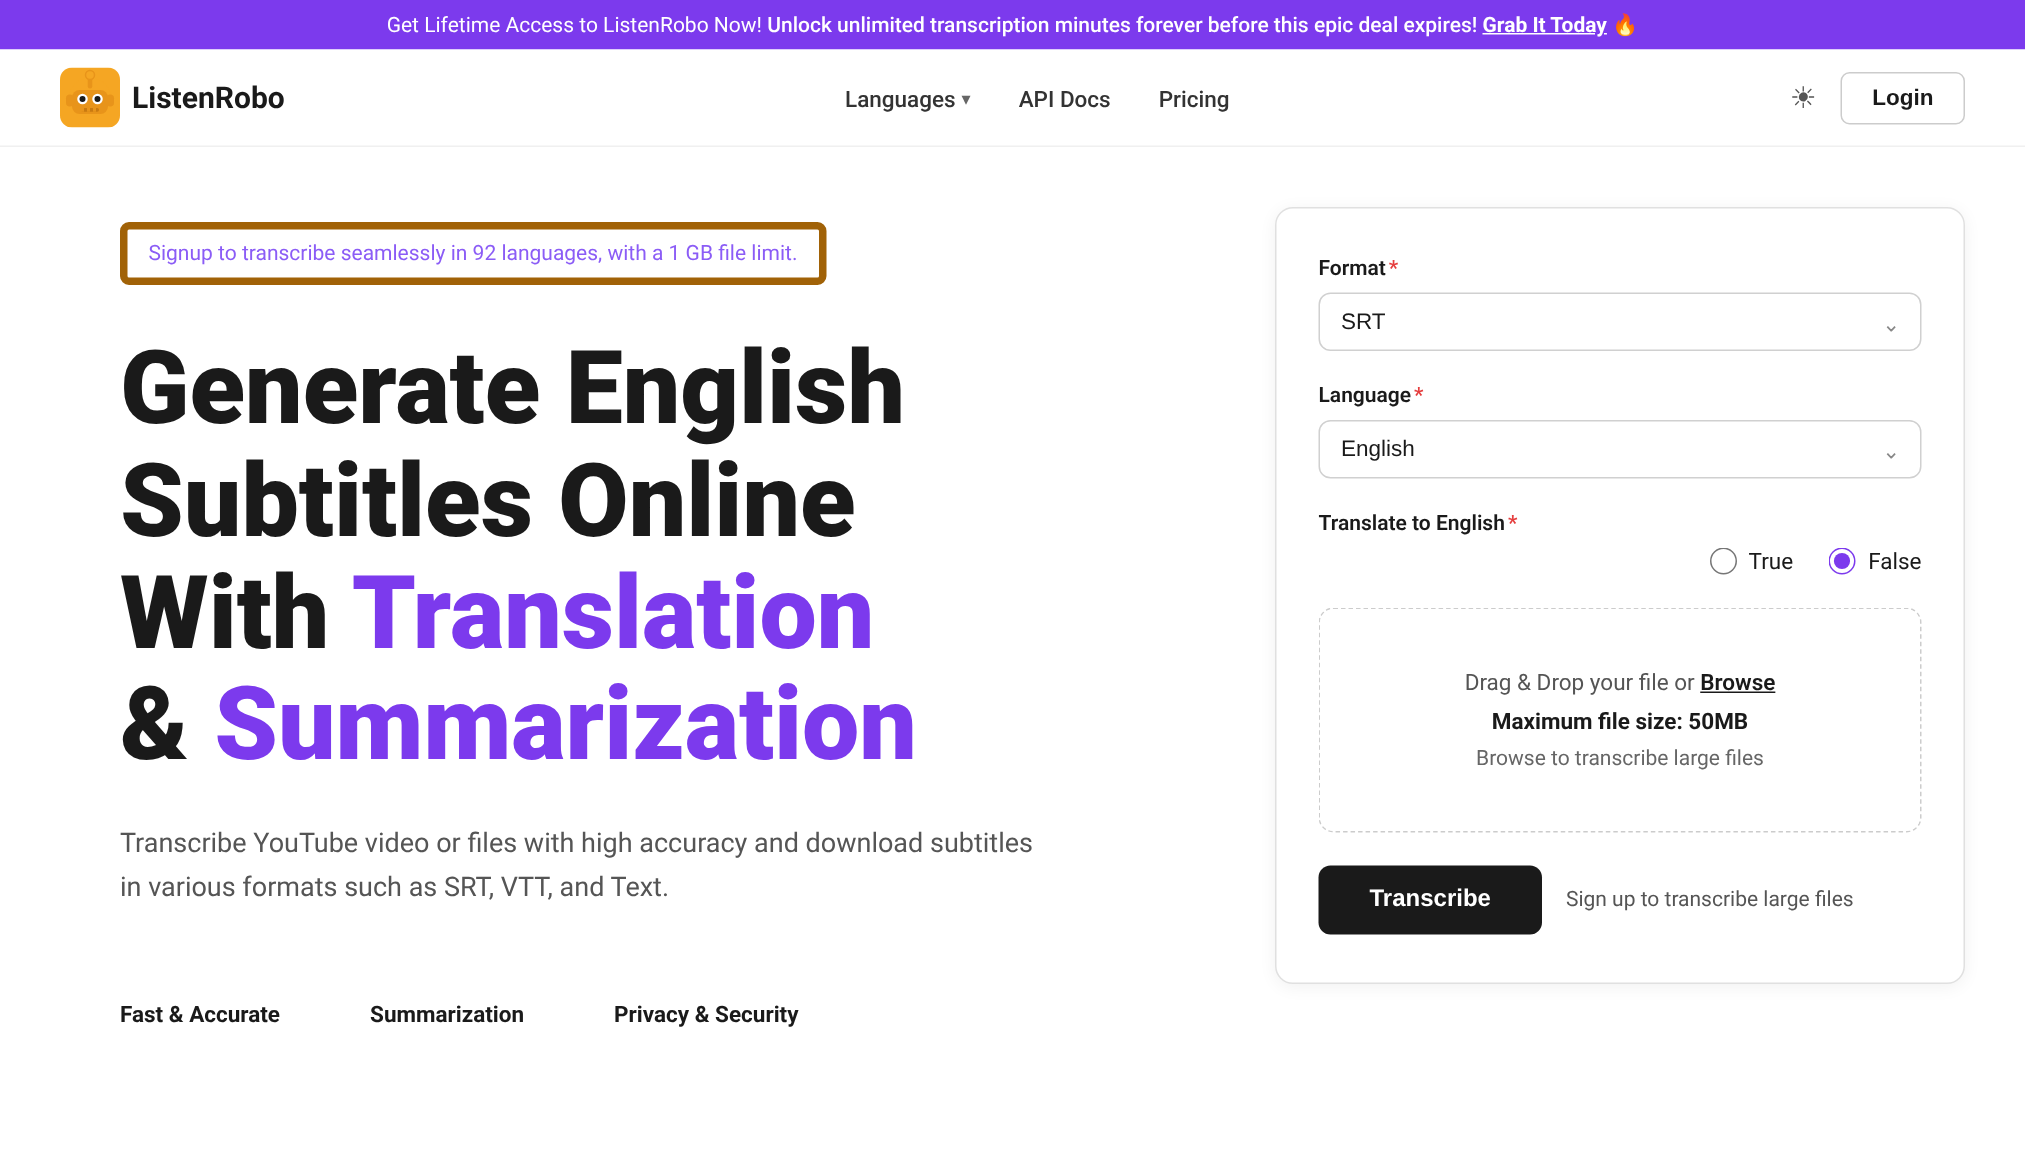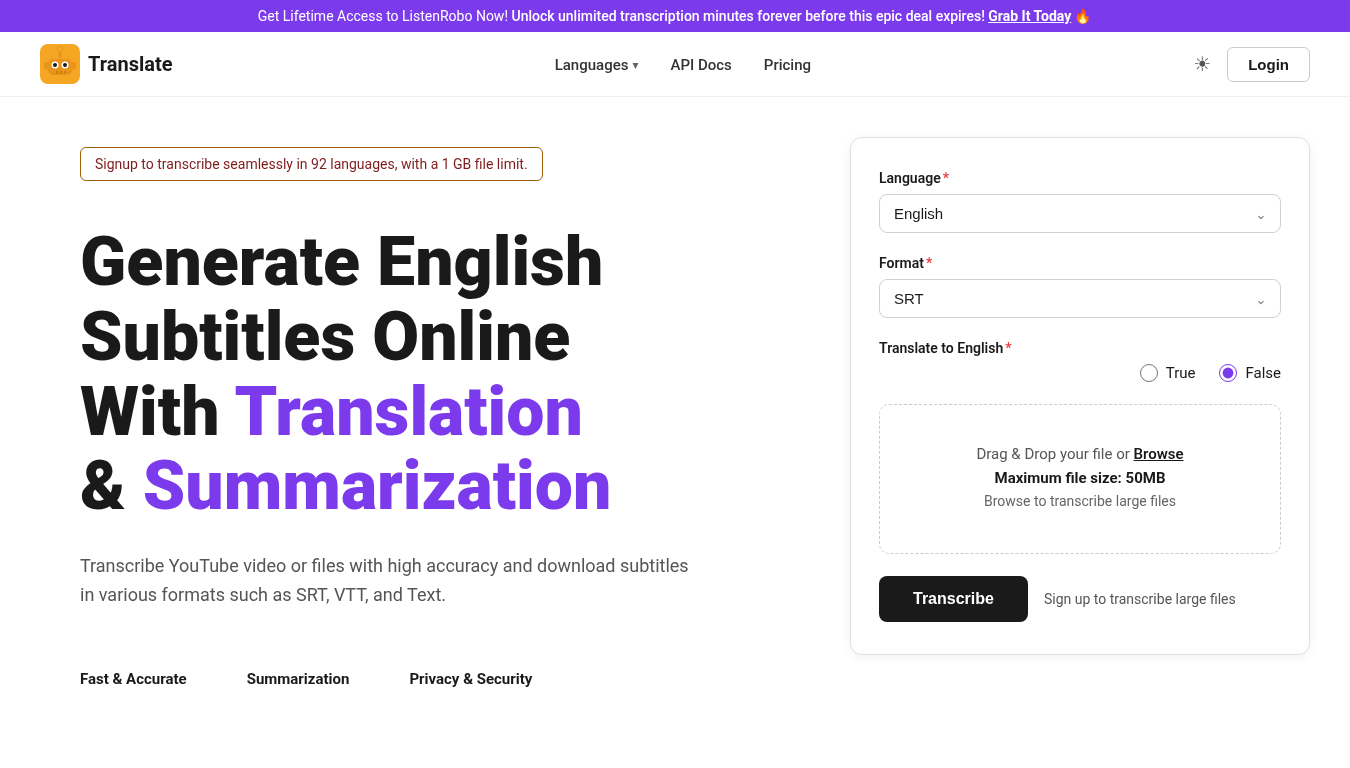--- a/index.html
+++ b/index.html
@@ -90,26 +90,26 @@
     }
 
     
     .left-content {
       flex: 1;
       max-width: 760px;
       padding-top: 10px;
     }
     .signup-badge {
       display: inline-block;
-      border: 1px solid #a16207;
+      border: 5px solid #a16207;
       border-radius: 6px;
       padding: 8px 14px;
       font-size: 14px;
-      color: #7f1d1d;
-      margin-bottom: 44px;
+      color: #8b5cf6;
+      margin-bottom: 32px;
     }
     .hero-title {
       font-size: 68px;
       font-weight: 900;
       line-height: 1.1;
       color: #1a1a1a;
       margin-bottom: 28px;
     }
     .hero-title .translation { color: #7c3aed; font-weight: 900; }
     .hero-title .summarization { color: #7c3aed; font-weight: 900; }
@@ -197,21 +197,21 @@
     .upload-area {
       border: 1.5px dashed #ccc;
       border-radius: 10px;
       padding: 40px 24px;
       text-align: center;
       margin-bottom: 22px;
       min-height: 150px;
       display: flex;
       flex-direction: column;
       align-items: center;
-      justify-content: flex-start;
+      justify-content: space-between;
       gap: 6px;
     }
     .upload-text { font-size: 15px; color: #555; }
     .upload-link { color: #1a1a1a; font-weight: 600; text-decoration: underline; cursor: pointer; }
     .upload-size { font-size: 15px; font-weight: 700; color: #1a1a1a; }
     .upload-note { font-size: 14px; color: #666; }
 
     .bottom-actions {
       display: flex;
       align-items: center;
@@ -260,21 +260,21 @@
       <circle cx="20" cy="5" r="3" fill="#f5a623" stroke="#e8941a" stroke-width="1"></circle>
 
       <rect x="14" y="27" width="12" height="2.5" rx="1.2" fill="#c97a10"></rect>
       <rect x="14" y="27" width="2" height="2.5" rx="0" fill="#e8941a"></rect>
       <rect x="18" y="27" width="2" height="2.5" rx="0" fill="#e8941a"></rect>
       <rect x="22" y="27" width="2" height="2.5" rx="0" fill="#e8941a"></rect>
 
       <rect x="4" y="18" width="5" height="8" rx="2.5" fill="#e8941a"></rect>
       <rect x="31" y="18" width="5" height="8" rx="2.5" fill="#e8941a"></rect>
     </svg>
-    <span>Translate</span>
+    <span>ListenRobo</span>
   </a>
 
   <ul class="nav-links">
     <li>
       <span class="has-dropdown">
         <a>Languages</a>
         <span>▾</span>
       </span>
     </li>
     <li>
@@ -312,43 +312,43 @@
       <div class="feature-item">Summarization</div>
       <div class="feature-item">Privacy &amp; Security</div>
     </div>
   </div>
 
   <div class="right-form">
     <div class="form-card">
 
       <div class="form-group">
         <label class="form-label">
+          <span>Format</span><span class="required">*</span>
+        </label>
+        <div class="select-wrapper">
+          <select class="form-select">
+            <option value="SRT">SRT</option>
+            <option value="VTT">VTT</option>
+            <option value="Text">Text</option>
+          </select>
+        </div>
+      </div>
+
+      <div class="form-group">
+        <label class="form-label">
           <span>Language</span><span class="required">*</span>
         </label>
         <div class="select-wrapper">
           <select class="form-select">
             <option value="English">English</option>
             <option value="Spanish">Spanish</option>
             <option value="French">French</option>
             <option value="German">German</option>
             <option value="Chinese">Chinese</option>
             <option value="Japanese">Japanese</option>
-          </select>
-        </div>
-      </div>
-
-      <div class="form-group">
-        <label class="form-label">
-          <span>Format</span><span class="required">*</span>
-        </label>
-        <div class="select-wrapper">
-          <select class="form-select">
-            <option value="SRT">SRT</option>
-            <option value="VTT">VTT</option>
-            <option value="Text">Text</option>
           </select>
         </div>
       </div>
 
       <div class="form-group">
         <label class="form-label">
           <span>Translate to English</span><span class="required">*</span>
         </label>
         <div class="radio-group">
           <label class="radio-item">

